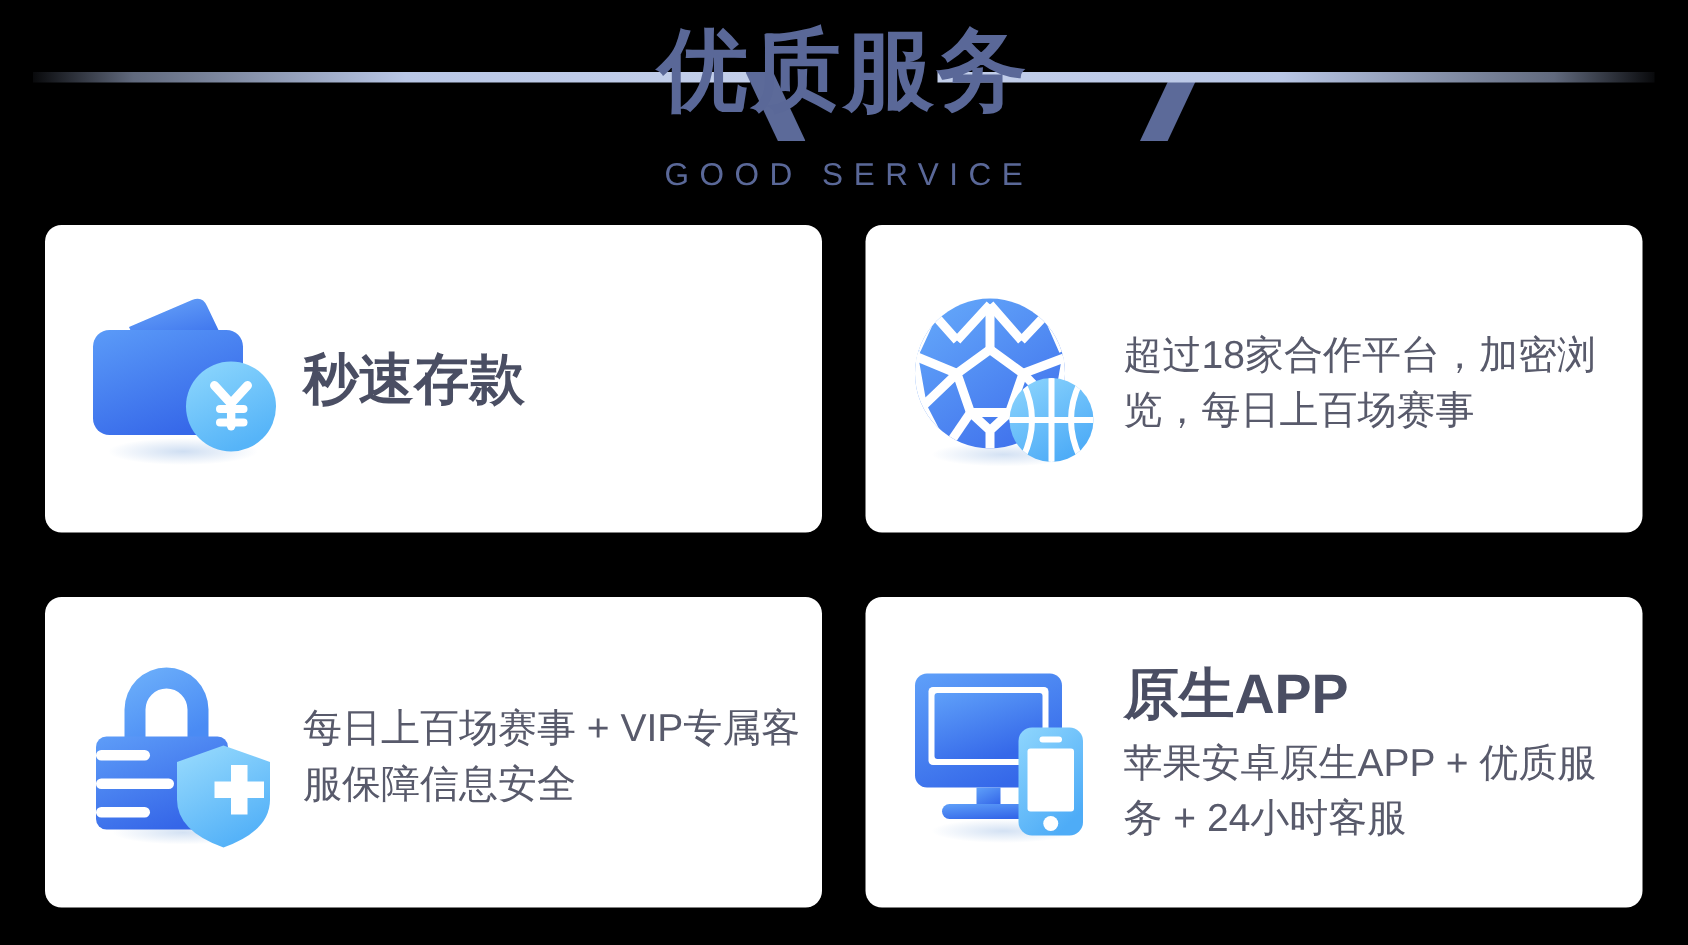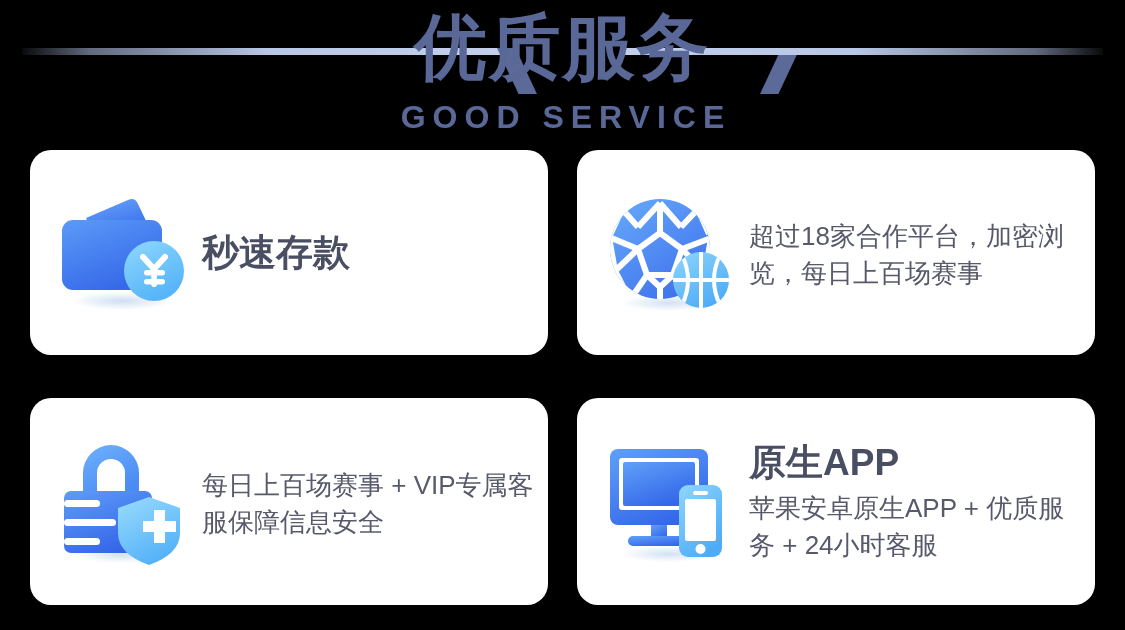--- a/index.html
+++ b/index.html
@@ -58,36 +58,36 @@
   .wedge-right {
     left: 760px;
     clip-path: polygon(54% 0, 100% 0, 46% 100%, 0 100%);
   }
 
   .title-zh {
     position: absolute;
     left: 0; right: 0;
     top: 7px;
     text-align: center;
-    font-size: 72px;
+    font-size: 60px;
     line-height: 80px;
     font-weight: 700;
     color: #5a6898;
     letter-spacing: 2px;
     font-family: "Liberation Sans", "DejaVu Sans", sans-serif;
   }
 
   .title-en {
     position: absolute;
     left: 0; right: 0;
     top: 99px;
     text-align: center;
-    font-size: 32px;
+    font-size: 21px;
     line-height: 36px;
-    font-weight: 700;
+    font-weight: 400;
     color: #5a6898;
     letter-spacing: 7px;
     text-indent: 7px;
   }
 
   
   .grid {
     position: absolute;
     left: 30px;
     top: 150px;
@@ -95,21 +95,21 @@
     height: 455px;
     display: grid;
     grid-template-columns: 518px 518px;
     grid-template-rows: 205px 207px;
     column-gap: 29px;
     row-gap: 43px;
   }
 
   .card {
     background: #ffffff;
-    border-radius: 21px;
+    border-radius: 11px;
     display: flex;
     align-items: center;
     padding: 0 14px 0 26px;
     overflow: hidden;
   }
 
   .card-icon {
     flex: 0 0 auto;
     width: 132px;
     height: 132px;

